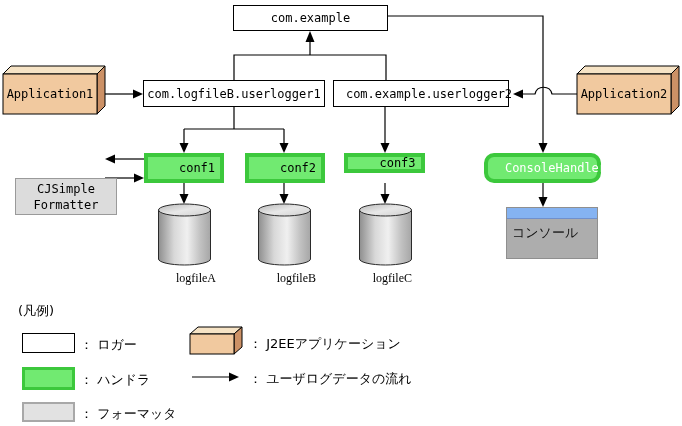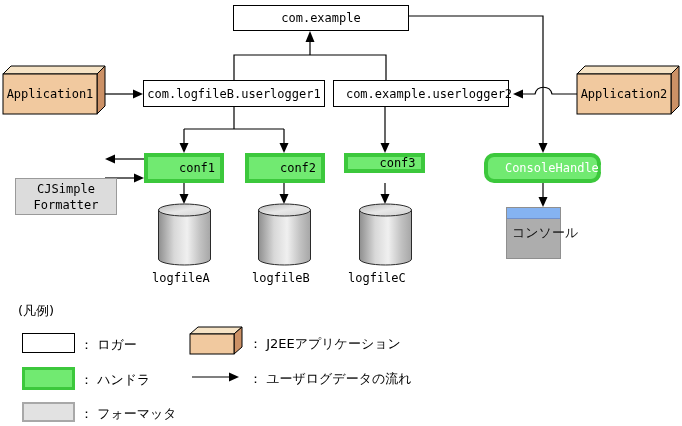--- a/index.html
+++ b/index.html
@@ -19,21 +19,21 @@
     background:var(--c-handler-fill);border:4px solid var(--c-handler-border);
     display:flex;align-items:center;justify-content:center;
     font-size:12px;color:#000;padding-left:26px;
   }
   .handler-box.white-text{color:#fff;}
   .formatter-box{
     background:var(--c-formatter-fill);border:1px solid var(--c-formatter-border);
     display:flex;flex-direction:column;align-items:center;justify-content:center;
     font-size:12px;color:#000;line-height:16px;text-align:center;
   }
-  .cyl-label{font-size:12px;color:#000;text-align:left;}
+  .cyl-label{font-size:12px;color:#000;text-align:right;font-family:Liberation Serif, serif;}
   .console-box{border:1px solid #8F8F8F;background:var(--c-console-body);}
   .console-screen{position:absolute;left:0;top:0;width:100%;height:11px;
     background:var(--c-console-screen);border-bottom:1px solid #7090CC;}
   .console-text{position:absolute;left:5px;top:16px;font-size:13px;color:#111;}
   .lgd-logger{background:#fff;border:1px solid #000;}
   .lgd-handler{background:var(--c-handler-fill);border:3px solid var(--c-handler-border);}
   .lgd-formatter{background:#E2E2E2;border:2px solid #A8A8A8;}
   .app-label{position:absolute;display:flex;align-items:center;justify-content:center;
     font-size:12px;color:#000;}
   svg .app-top{fill:var(--c-app-top);stroke:#000;stroke-width:1;stroke-linejoin:miter;}
@@ -97,21 +97,21 @@
     <g>
       <path d="M543 183 L543 197"></path>
       <polygon points="543,207 538.5,197 547.5,197"></polygon>
     </g>
     <g>
       <path d="M192 377 L229 377"></path>
       <polygon points="239,377 229,372.5 229,381.5"></polygon>
     </g>
   </svg>
 
-  <div class="logger-box abs" style="left:233px;top:5px;width:176px;height:26px;">
+  <div class="logger-box abs" style="left:233px;top:5px;width:155px;height:26px;">
     <span>com.example</span>
   </div>
   <div class="logger-box abs" style="left:143px;top:80px;width:182px;height:27px;">
     <span>com.logfileB.userlogger1</span>
   </div>
   <div class="logger-box abs" style="left:333px;top:80px;width:176px;height:27px;padding-left:16px;">
     <span>com.example.userlogger2</span>
   </div>
 
   <div class="abs" style="left:2px;top:65px;width:104px;height:50px;">
@@ -173,21 +173,21 @@
   </svg>
   <svg class="abs" style="left:359px;top:203px;" width="53" height="63" viewBox="0 0 53 63">
     <path class="cyl-outline" fill="url(#cylBody)" d="M0.5 7 L0.5 56 A26 6 0 0 0 52.5 56 L52.5 7 Z"></path>
     <ellipse class="cyl-outline" fill="url(#cylTop)" cx="26.5" cy="7" rx="26" ry="6"></ellipse>
   </svg>
 
   <div class="cyl-label abs" style="left:152px;top:271px;width:64px;">logfileA</div>
   <div class="cyl-label abs" style="left:252px;top:271px;width:64px;">logfileB</div>
   <div class="cyl-label abs" style="left:348px;top:271px;width:64px;">logfileC</div>
 
-  <div class="console-box abs" style="left:506px;top:207px;width:55px;height:52px;">
+  <div class="console-box abs" style="left:506px;top:207px;width:92px;height:52px;">
     <div class="console-screen"></div>
     <div class="console-text jp">コンソール</div>
   </div>
 
   <div class="jp abs" style="left:18px;top:302px;">(凡例)</div>
 
   <div class="lgd-logger abs" style="left:22px;top:333px;width:53px;height:20px;"></div>
   <div class="jp abs" style="left:80px;top:336px;">： ロガー</div>
 
   <div class="lgd-handler abs" style="left:22px;top:367px;width:53px;height:23px;"></div>

